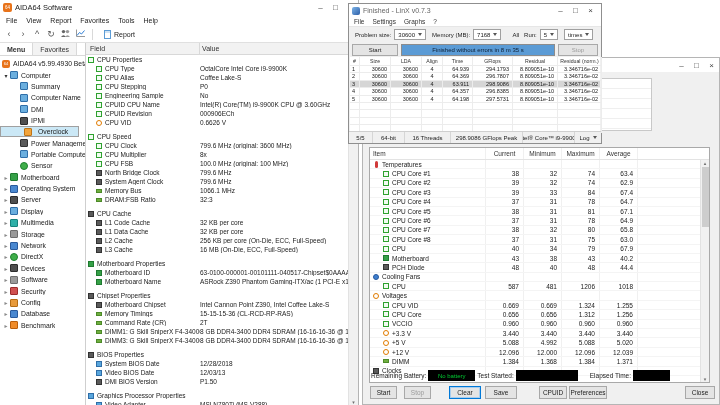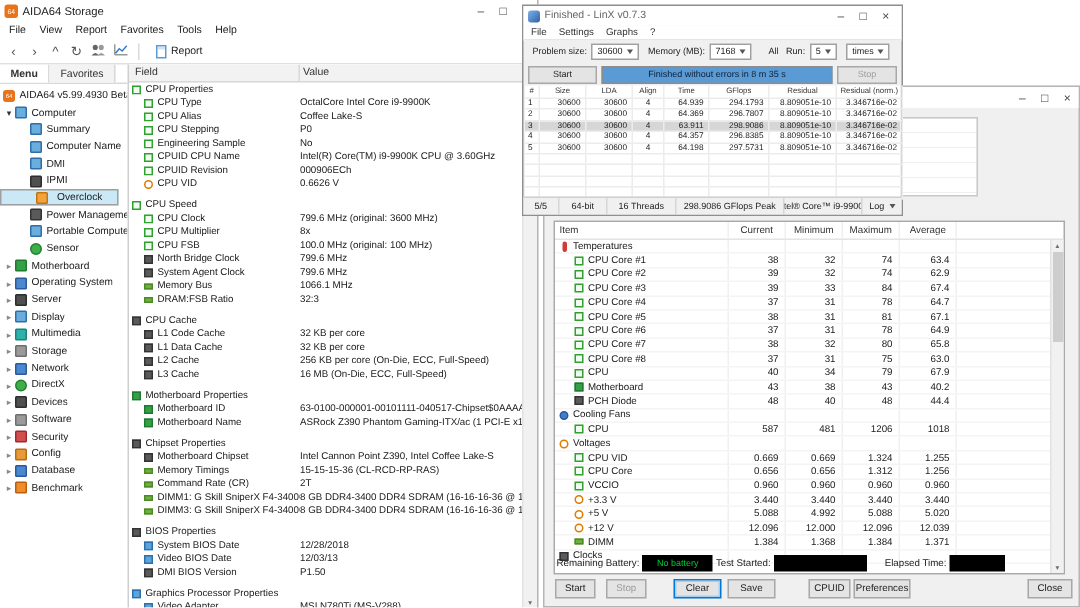--- a/index.html
+++ b/index.html
@@ -128,21 +128,21 @@
   #stab-btns .btn { position:absolute; height:13px; font-size:6.5px; }
   .btn.disabled { color:#9c9c9c; }
   .btn.focusd { border:1px solid #0078d7; box-shadow:0 0 0 1px #a8cdee inset; }
 </style>
 </head>
 <body>
 
 <div id="aida" class="win">
   <div class="tbar">
     <span class="aicon"></span>
-    <span class="ttext">AIDA64 Storage</span>
+    <span class="ttext">AIDA64 Software</span>
     <span class="ctrl">
       <span>–</span>
       <span>□</span>
       <span>×</span>
     </span>
   </div>
   <div class="menubar" id="aida-menu">
       <span class="mitem">File</span>
       <span class="mitem">View</span>
       <span class="mitem">Report</span>

